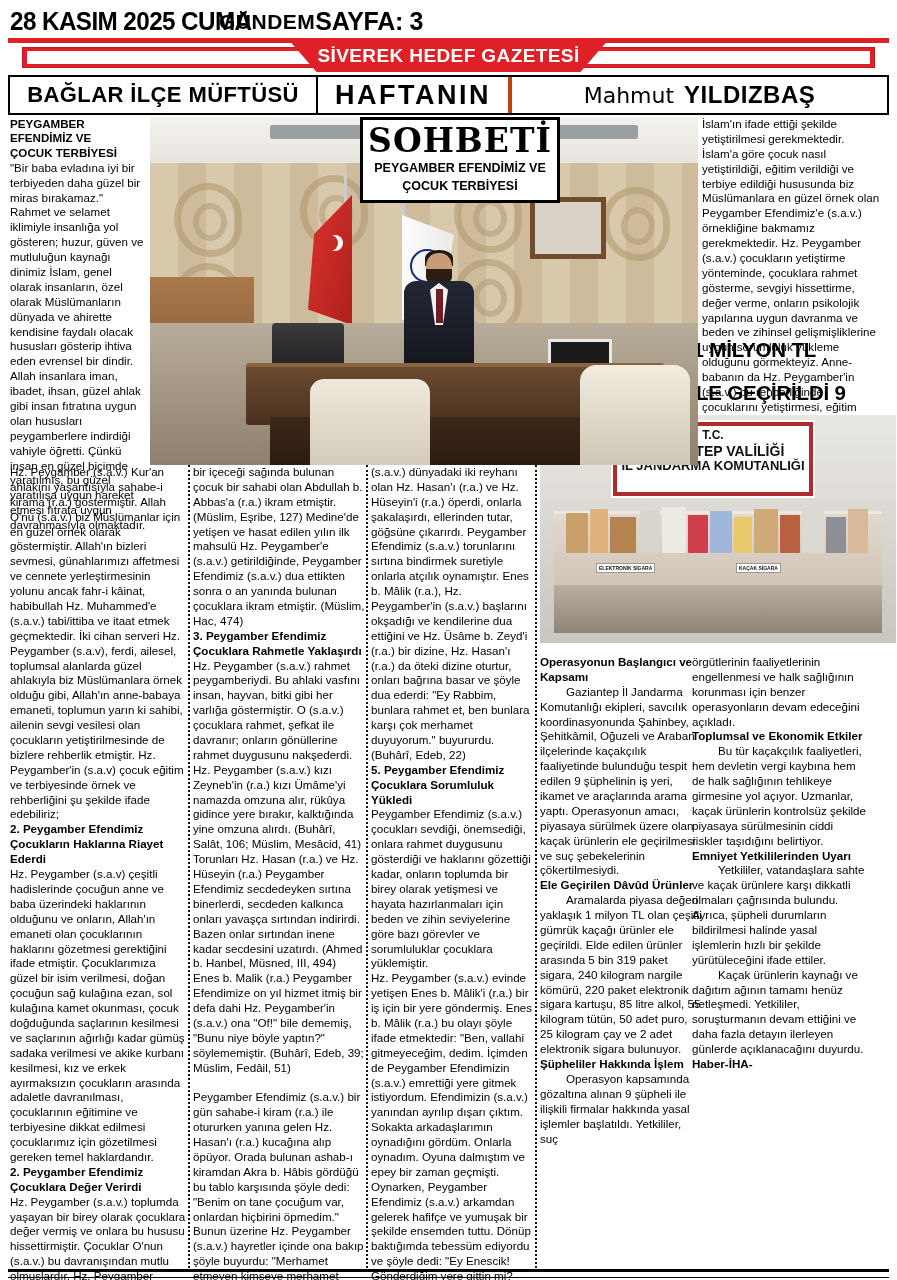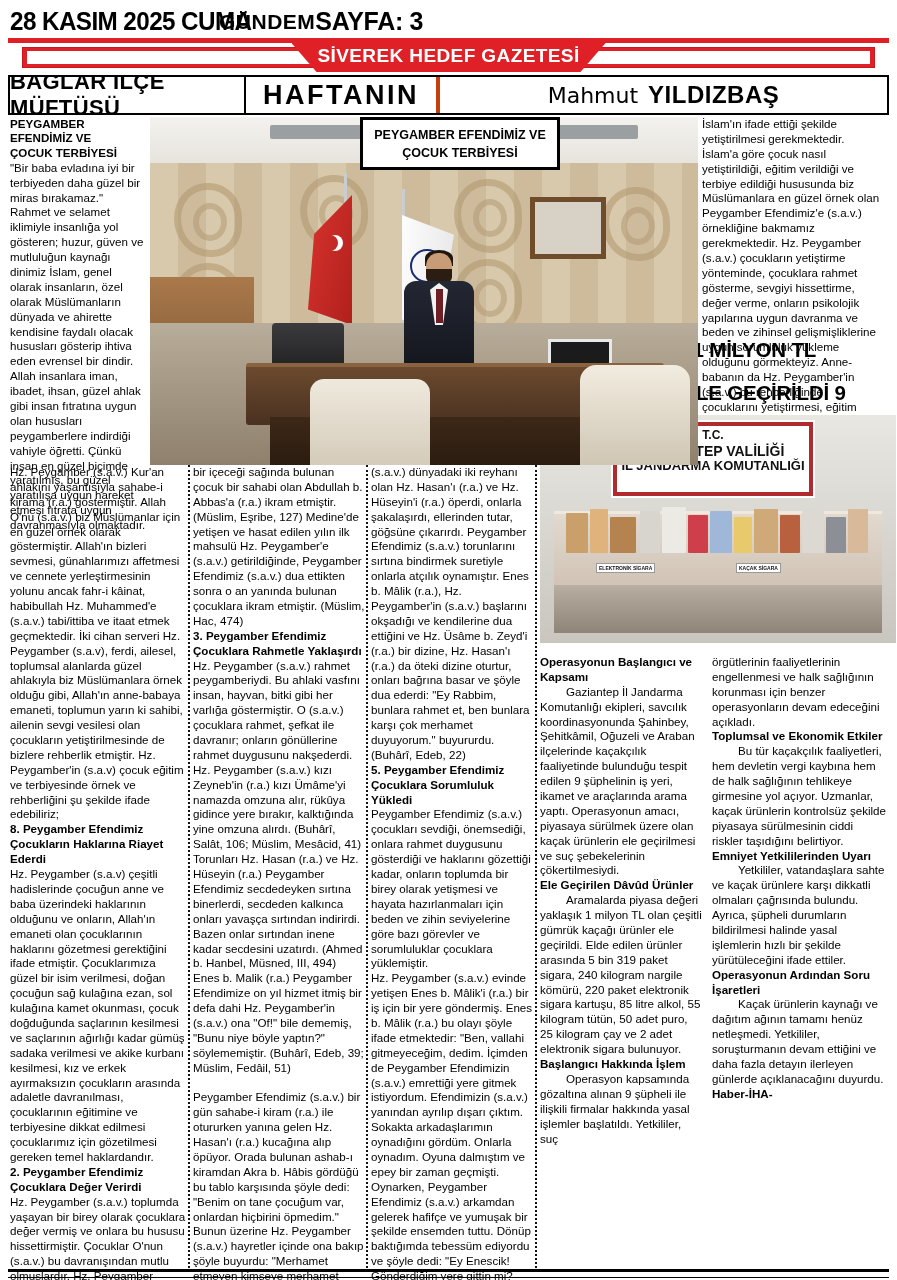--- a/index.html
+++ b/index.html
@@ -108,21 +108,21 @@
     margin-top: 1px;
   }
   .hb {
     display: flex;
     align-items: center;
     justify-content: center;
     box-sizing: border-box;
     overflow: hidden;
   }
   .hb-1 {
-    width: 236px;
+    width: 308px;
     border-right: 2px solid #000;
     font-weight: bold;
     font-size: 22px;
     letter-spacing: 0.4px;
   }
   .hb-2 {
     width: 194px;
     border-right: 4px solid #c2410c;
     font-weight: bold;
     font-size: 27px;
@@ -502,34 +502,35 @@
           <div class="shirt"></div>
           <div class="tie"></div>
       </div>
       <div class="ph-desk"></div>
       <div class="ph-deskfront"></div>
       <div class="ph-chair"></div>
       <div class="ph-chair2"></div>
     </div>
 
     <div class="sohbet-box">
+      <div class="sohbet-word">SOHBETİ</div>
       <div class="sohbet-sub">PEYGAMBER EFENDİMİZ VE</div>
       <div class="sohbet-sub">ÇOCUK TERBİYESİ</div>
     </div>
 
     <div class="col" style="left:2px; top:0px; width:136px;">
       <div class="lead-title">PEYGAMBER EFENDİMİZ VE</div>
       <div class="lead-title">ÇOCUK TERBİYESİ</div>
       <p>"Bir baba evladına iyi bir terbiyeden daha güzel bir miras bırakamaz."
 Rahmet ve selamet iklimiyle insanlığa yol gösteren; huzur, güven ve mutluluğun kaynağı dinimiz İslam, genel olarak insanların, özel olarak Müslümanların dünyada ve ahirette kendisine faydalı olacak hususları gösterip ihtiva eden evrensel bir dindir. Allah insanlara iman, ibadet, ihsan, güzel ahlak gibi insan fıtratına uygun olan hususları peygamberlere indirdiği vahiyle öğretti. Çünkü insan en güzel biçimde yaratılmış, bu güzel yaratılışa uygun hareket etmesi fıtrata uygun davranmasıyla olmaktadır.</p>
     </div>
 
     <div class="col" style="left:2px; top:348px; width:176px;">
       <p>Hz. Peygamber (s.a.v.) Kur'an ahlakını yaşantısıyla sahabe-i kirama (r.a.) göstermiştir. Allah O'nu (s.a.v.) biz Müslümanlar için en güzel örnek olarak göstermiştir. Allah'ın bizleri sevmesi, günahlarımızı affetmesi ve cennete yerleştirmesinin yolunu ancak fahr-i kâinat, habibullah Hz. Muhammed'e (s.a.v.) tabi/ittiba ve itaat etmek geçmektedir. İki cihan serveri Hz. Peygamber (s.a.v), ferdi, ailesel, toplumsal alanlarda güzel ahlakıyla biz Müslümanlara örnek olduğu gibi, Allah'ın anne-babaya emaneti,   toplumun yarın ki sahibi, ailenin sevgi vesilesi olan çocukların yetiştirilmesinde de bizlere rehberlik etmiştir. Hz. Peygamber'in (s.a.v) çocuk eğitim ve terbiyesinde örnek ve rehberliğini şu şekilde ifade edebiliriz;</p>
-      <p class="bold">8. Peygamber Efendimiz Çocukların Haklarına Riayet Ederdi</p>
+      <p class="bold">2. Peygamber Efendimiz Çocukların Haklarına Riayet Ederdi</p>
       <p>Hz. Peygamber (s.a.v) çeşitli hadislerinde çocuğun anne ve baba üzerindeki haklarının olduğunu ve onların, Allah'ın emaneti olan çocuklarının haklarını gözetmesi gerektiğini ifade etmiştir. Çocuklarımıza güzel bir isim verilmesi, doğan çocuğun sağ kulağına ezan, sol kulağına kamet okunması, çocuk doğduğunda saçlarının kesilmesi ve saçlarının ağırlığı kadar gümüş sadaka verilmesi ve akike kurbanı kesilmesi, kız ve erkek ayırmaksızın çocukların arasında adaletle davranılması, çocuklarının eğitimine ve terbiyesine dikkat edilmesi çocuklarımız için gözetilmesi gereken temel haklardandır.</p>
       <p class="bold">2. Peygamber Efendimiz Çocuklara Değer Verirdi</p>
       <p>Hz. Peygamber (s.a.v.) toplumda yaşayan bir birey olarak çocuklara değer vermiş ve onlara bu hususu hissettirmiştir. Çocuklar O'nun (s.a.v.) bu davranışından mutlu olmuşlardır. Hz. Peygamber (s.a.v.) çocuklarla karşılaştığında selam verir ve hal hatırlarını sorardı. O'na (s.a.v.) hediye olarak getirilen</p>
     </div>
 
     <div class="colsep" style="left:180px; top:348px; height:807px;"></div>
     <div class="col" style="left:185px; top:348px; width:172px;">
       <p>bir içeceği sağında bulunan çocuk bir sahabi olan Abdullah b. Abbas'a (r.a.) ikram etmiştir. (Müslim, Eşribe, 127) Medine'de yetişen ve hasat edilen yılın ilk mahsulü Hz. Peygamber'e (s.a.v.) getirildiğinde, Peygamber Efendimiz (s.a.v.)  dua ettikten sonra o an yanında bulunan çocuklara ikram etmiştir. (Müslim, Hac, 474)</p>
       <p class="bold">3. Peygamber Efendimiz Çocuklara Rahmetle Yaklaşırdı</p>
       <p>Hz. Peygamber (s.a.v.) rahmet peygamberiydi. Bu ahlaki vasfını insan, hayvan, bitki gibi her varlığa göstermiştir. O (s.a.v.) çocuklara rahmet, şefkat ile davranır; onların gönüllerine rahmet duygusunu nakşederdi. Hz. Peygamber (s.a.v.) kızı Zeyneb'in (r.a.) kızı Ümâme'yi namazda omzuna alır, rükûya gidince yere bırakır, kalktığında yine omzuna alırdı. (Buhârî, Salât, 106; Müslim, Mesâcid, 41) Torunları Hz. Hasan (r.a.) ve Hz. Hüseyin (r.a.) Peygamber Efendimiz secdedeyken sırtına binerlerdi, secdeden kalkınca onları yavaşça sırtından indirirdi. Bazen onlar sırtından inene kadar secdesini uzatırdı. (Ahmed b. Hanbel, Müsned, III, 494) Enes b. Malik (r.a.) Peygamber Efendimize on yıl hizmet itmiş bir defa dahi Hz. Peygamber'in (s.a.v.) ona "Of!" bile dememiş, "Bunu niye böyle yaptın?" söylememiştir. (Buhârî, Edeb, 39; Müslim, Fedâil, 51)</p>
@@ -593,31 +594,30 @@
         <div class="gz-label" style="left:196px; top:148px;">KAÇAK SİGARA</div>
         <div class="gz-cloth"></div>
       </div>
     </div>
 
     <div class="col" style="left:532px; top:538px; width:162px;">
       <p class="bold">Operasyonun Başlangıcı ve Kapsamı</p>
       <p style="text-indent:26px;">Gaziantep İl Jandarma Komutanlığı ekipleri, savcılık koordinasyonunda Şahinbey, Şehitkâmil, Oğuzeli ve Araban ilçelerinde kaçakçılık faaliyetinde bulunduğu tespit edilen 9 şüphelinin iş yeri, ikamet ve araçlarında arama yaptı. Operasyonun amacı, piyasaya sürülmek üzere olan kaçak ürünlerin ele geçirilmesi ve suç şebekelerinin çökertilmesiydi.</p>
       <p class="bold">Ele Geçirilen Dâvûd Ürünler</p>
       <p style="text-indent:26px;">Aramalarda piyasa değeri yaklaşık 1 milyon TL olan çeşitli gümrük kaçağı ürünler ele geçirildi. Elde edilen ürünler arasında 5 bin 319 paket sigara, 240 kilogram nargile kömürü, 220 paket elektronik sigara kartuşu, 85 litre alkol, 55 kilogram tütün, 50 adet puro, 25 kilogram çay ve 2 adet elektronik sigara bulunuyor.</p>
-      <p class="bold">Başlangıcı Hakkında İşlem</p>
+      <p class="bold">Şüpheliler Hakkında İşlem</p>
       <p style="text-indent:26px;">Operasyon kapsamında gözaltına alınan 9 şüpheli ile ilişkili firmalar hakkında yasal işlemler başlatıldı. Yetkililer, suç</p>
     </div>
 
-    <div class="col" style="left:704px; top:538px; width:174px;">
+    <div class="col" style="left:684px; top:538px; width:174px;">
       <p>örgütlerinin faaliyetlerinin engellenmesi ve halk sağlığının korunması için benzer operasyonların devam edeceğini açıkladı.</p>
       <p class="bold">Toplumsal ve Ekonomik Etkiler</p>
       <p style="text-indent:26px;">Bu tür kaçakçılık faaliyetleri, hem devletin vergi kaybına hem de halk sağlığının tehlikeye girmesine yol açıyor. Uzmanlar, kaçak ürünlerin kontrolsüz şekilde piyasaya sürülmesinin ciddi riskler taşıdığını belirtiyor.</p>
       <p class="bold">Emniyet Yetkililerinden Uyarı</p>
       <p style="text-indent:26px;">Yetkililer, vatandaşlara sahte ve kaçak ürünlere karşı dikkatli olmaları çağrısında bulundu. Ayrıca, şüpheli durumların bildirilmesi halinde yasal işlemlerin hızlı bir şekilde yürütüleceğini ifade ettiler.</p>
-      <p class="bold">Operasyonun Ardından Soru İşaretleri</p>
       <p style="text-indent:26px;">
         <span>Kaçak ürünlerin kaynağı ve dağıtım ağının tamamı henüz netleşmedi. Yetkililer, soruşturmanın devam ettiğini ve daha fazla detayın ilerleyen günlerde açıklanacağını duyurdu.</span>
         <span class="bold">Haber-İHA-</span>
       </p>
     </div>
 
   </div>
 
   <div class="bottom-rule"></div>
   <div class="bottom-rule2"></div>

